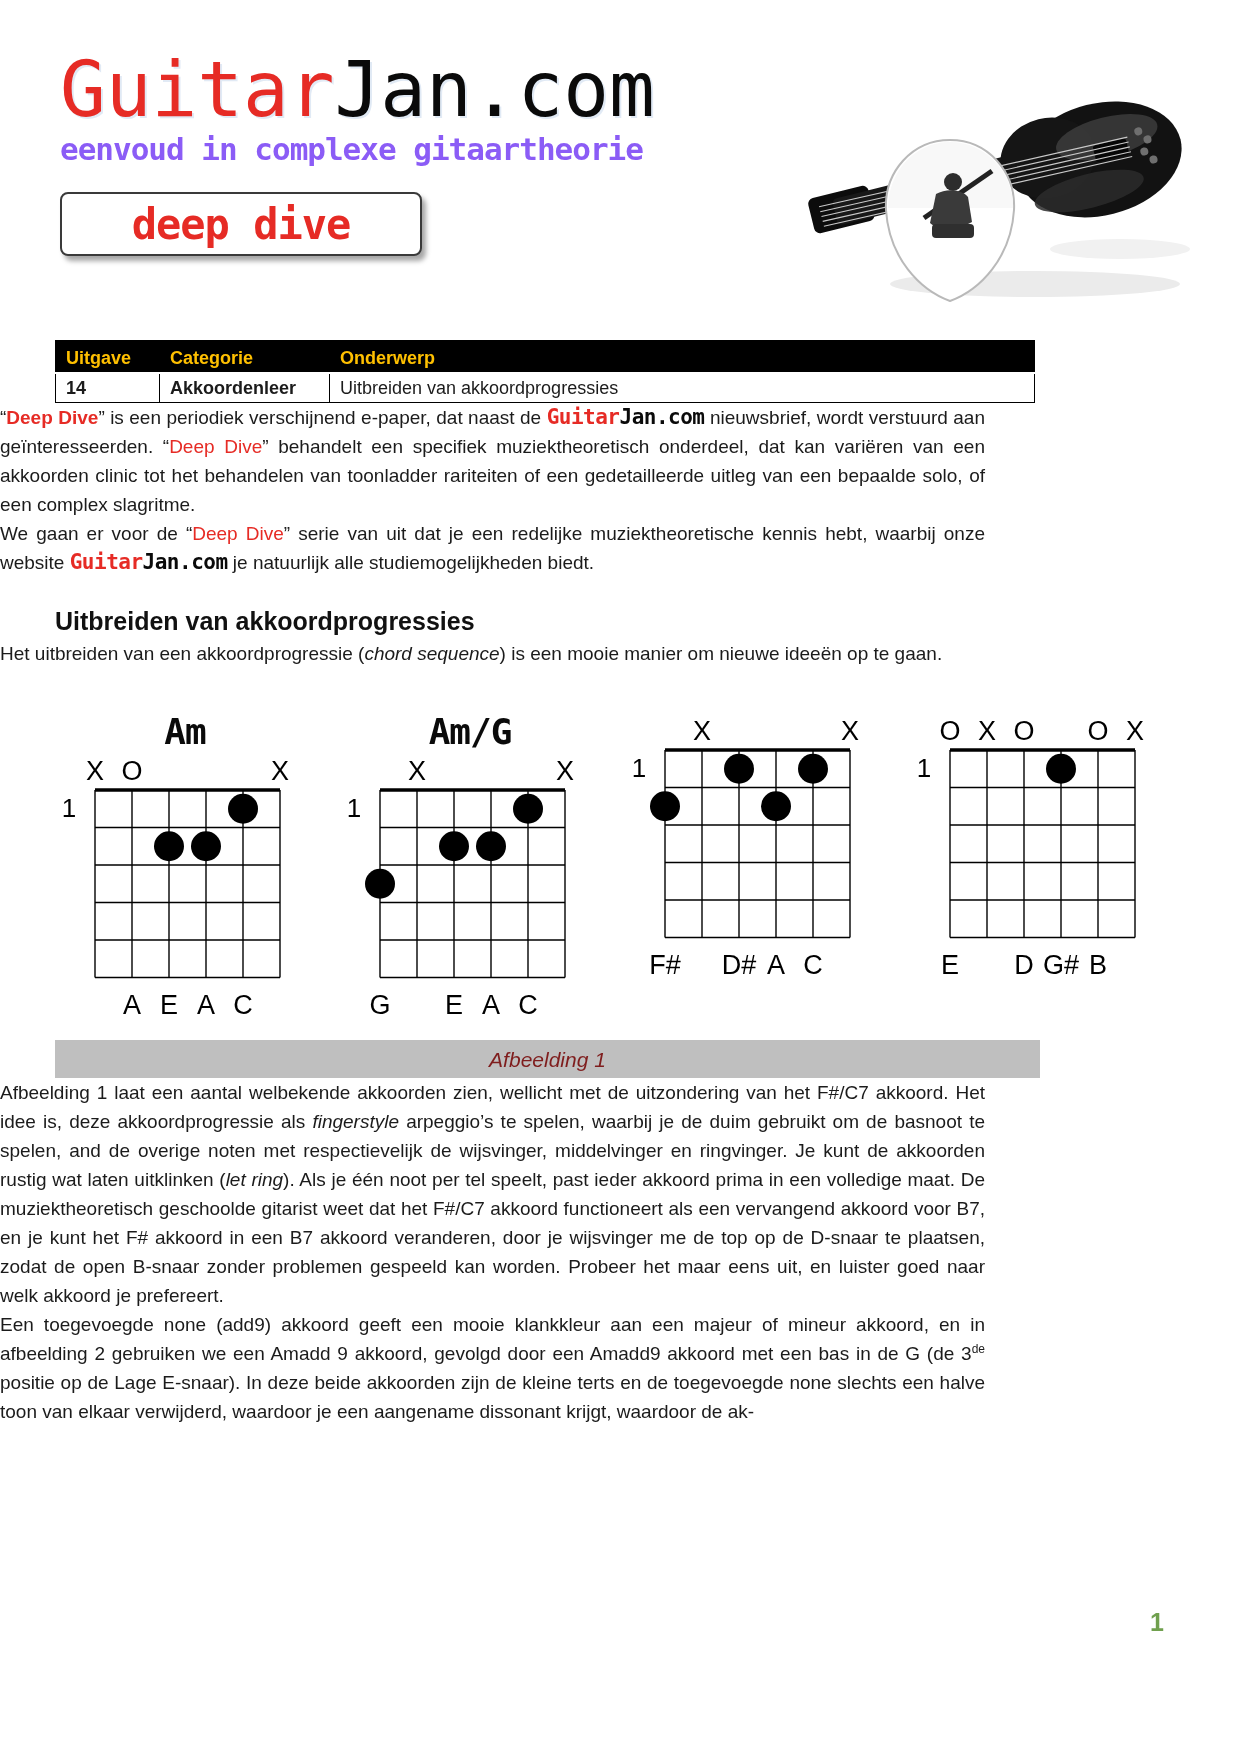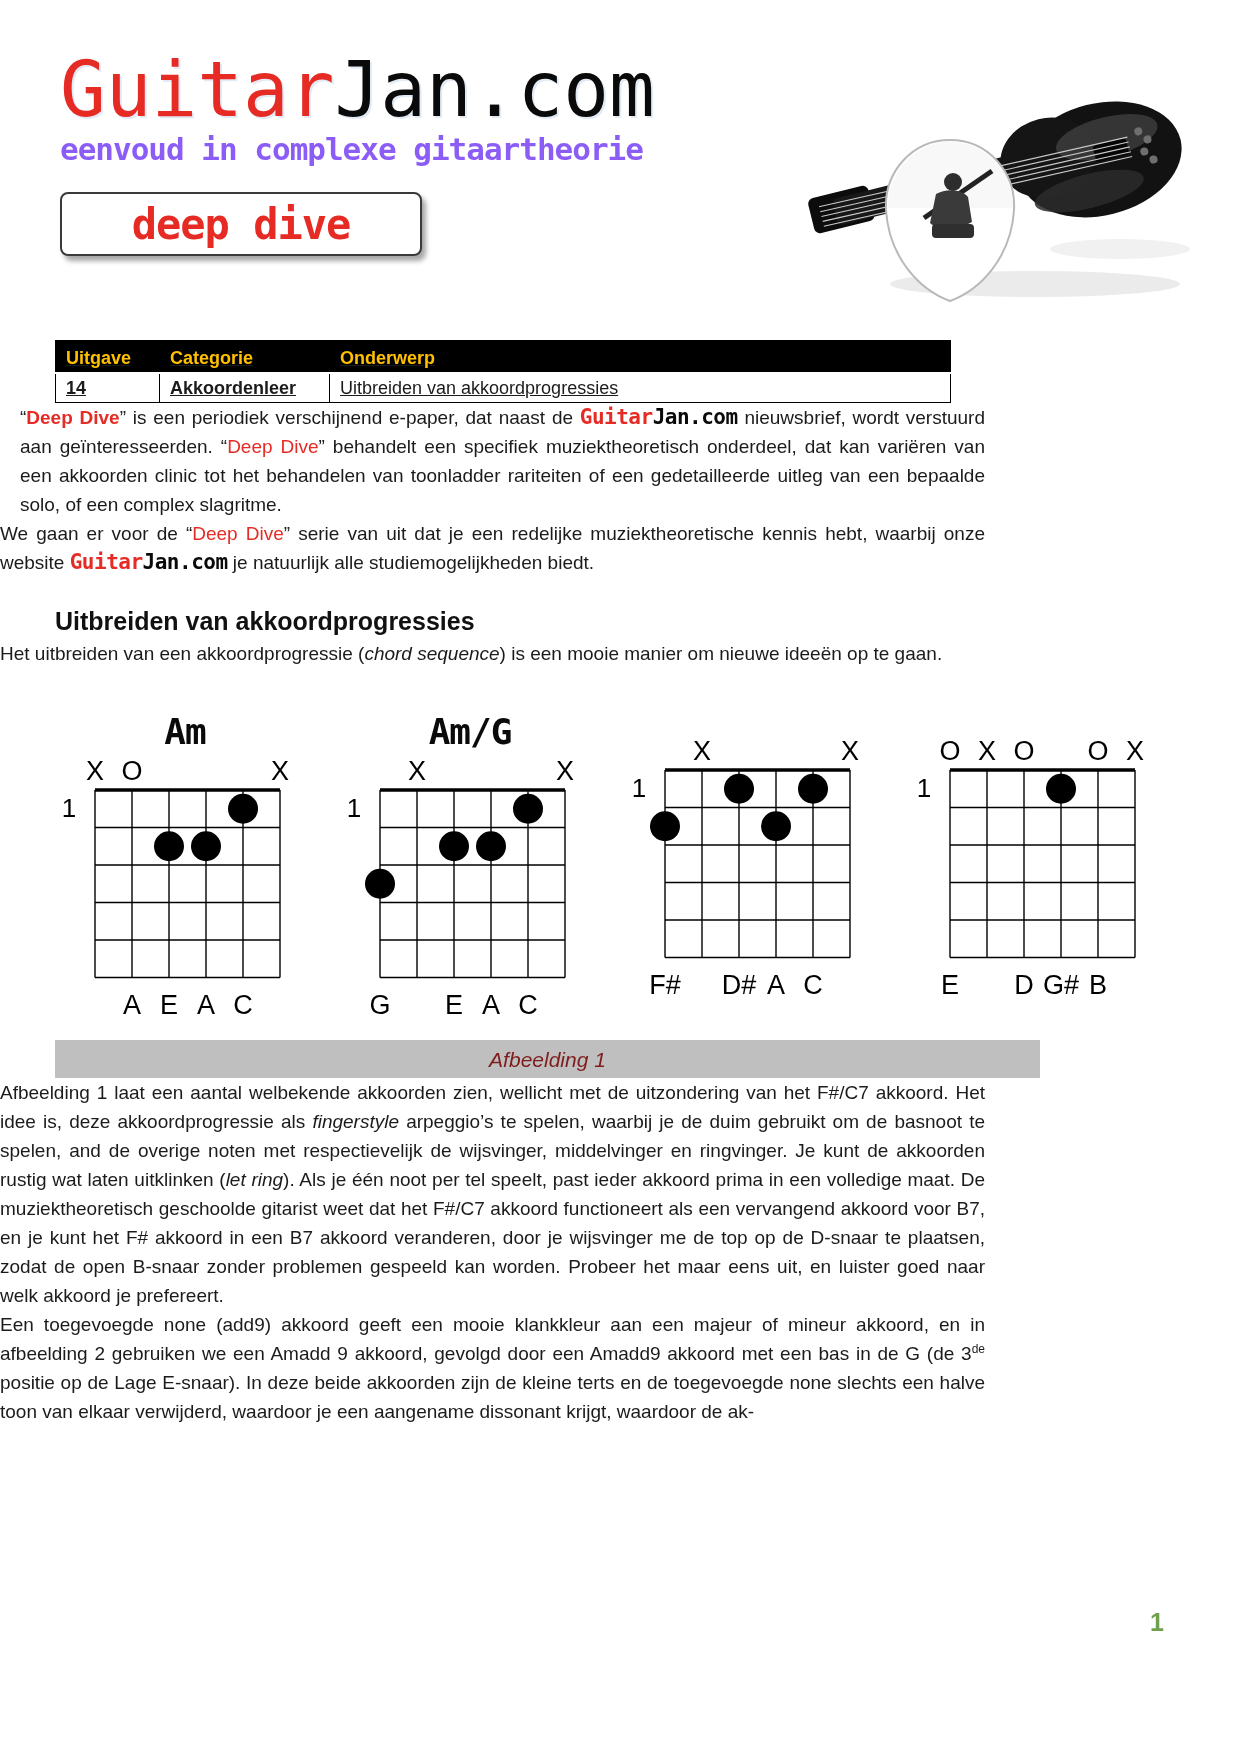--- a/index.html
+++ b/index.html
@@ -30,48 +30,48 @@
     border:2px solid #3a3a3a;border-radius:8px;
     box-shadow:4px 5px 5px rgba(0,0,0,0.35);
     display:flex;align-items:center;justify-content:center;}
   .badge-text{font-family:"DejaVu Sans Mono",monospace;font-weight:bold;
     font-size:42px;color:var(--accent-red,#e62b25);letter-spacing:-1px;}
 
   
   .guitar-art{position:absolute;left:800px;top:42px;width:390px;height:270px;}
 
   
-  table.info{border-collapse:collapse;margin:84px 0 0 55px;width:896px;
-    border:1px solid #000;border-top:4px solid #000;table-layout:fixed;text-decoration:underline;}
+  table.info{border-collapse:collapse;margin:84px 0 0 55px;width:980px;
+    border:1px solid #000;border-top:4px solid #000;table-layout:fixed;}
   table.info th,table.info td{border:1px solid #000;font-size:18px;line-height:22px;
     padding:3px 10px;text-align:left;vertical-align:middle;}
   table.info th{background:var(--table-header-bg,#000);color:var(--table-header-text,#ffc000);
     font-weight:bold;border-bottom:2px solid #fff;border-left-color:#000;}
   table.info .col1{width:104px;}
   table.info .col2{width:170px;}
   td.c-uitgave{text-align:center;font-weight:bold;}
   td.c-categorie{font-weight:bold;}
 
   
   .text-col{width:985px;margin-left:55px;text-align:justify;}
   p.body-p{margin:0;}
-  .p-intro1{margin-top:16px;padding-left:20px;}
+  .p-intro1{margin-top:16px;}
   .p-intro2{margin-top:56px;}
   h2.section-h{width:985px;margin:28px 0 2px 55px;font-size:25px;line-height:32px;
     font-weight:bold;color:#111;}
   .red{color:var(--accent-red,#e62b25);}
   .bold{font-weight:bold;}
   .it{font-style:italic;}
   .inline-logo{font-family:"DejaVu Sans Mono",monospace;font-weight:bold;
     font-size:21px;letter-spacing:-0.5px;white-space:nowrap;}
   .inline-logo .lg-black{color:#0a0a0a;}
   sup.ord{font-size:12px;line-height:0;vertical-align:super;}
 
   
-  .figure-row{width:1115px;margin:44px 0 8px 55px;display:flex;justify-content:space-between;align-items:center;}
+  .figure-row{width:1115px;margin:44px 0 8px 55px;display:flex;justify-content:space-between;}
   .chord{width:260px;}
   .chord-title{height:40px;text-align:center;font-family:"DejaVu Sans Mono",monospace;
     font-weight:bold;font-size:36px;line-height:40px;color:#0a0a0a;letter-spacing:-1px;}
   .chord-svg{display:block;width:260px;height:272px;}
   .mk{font-family:"Liberation Sans",sans-serif;fill:#000;}
 
   .figure-caption{width:985px;margin:16px 0 0 55px;height:38px;
     background:var(--caption-bg,#bfbfbf);display:flex;align-items:center;justify-content:center;
     font-style:italic;font-size:21px;color:#7f1d1d;}
 

